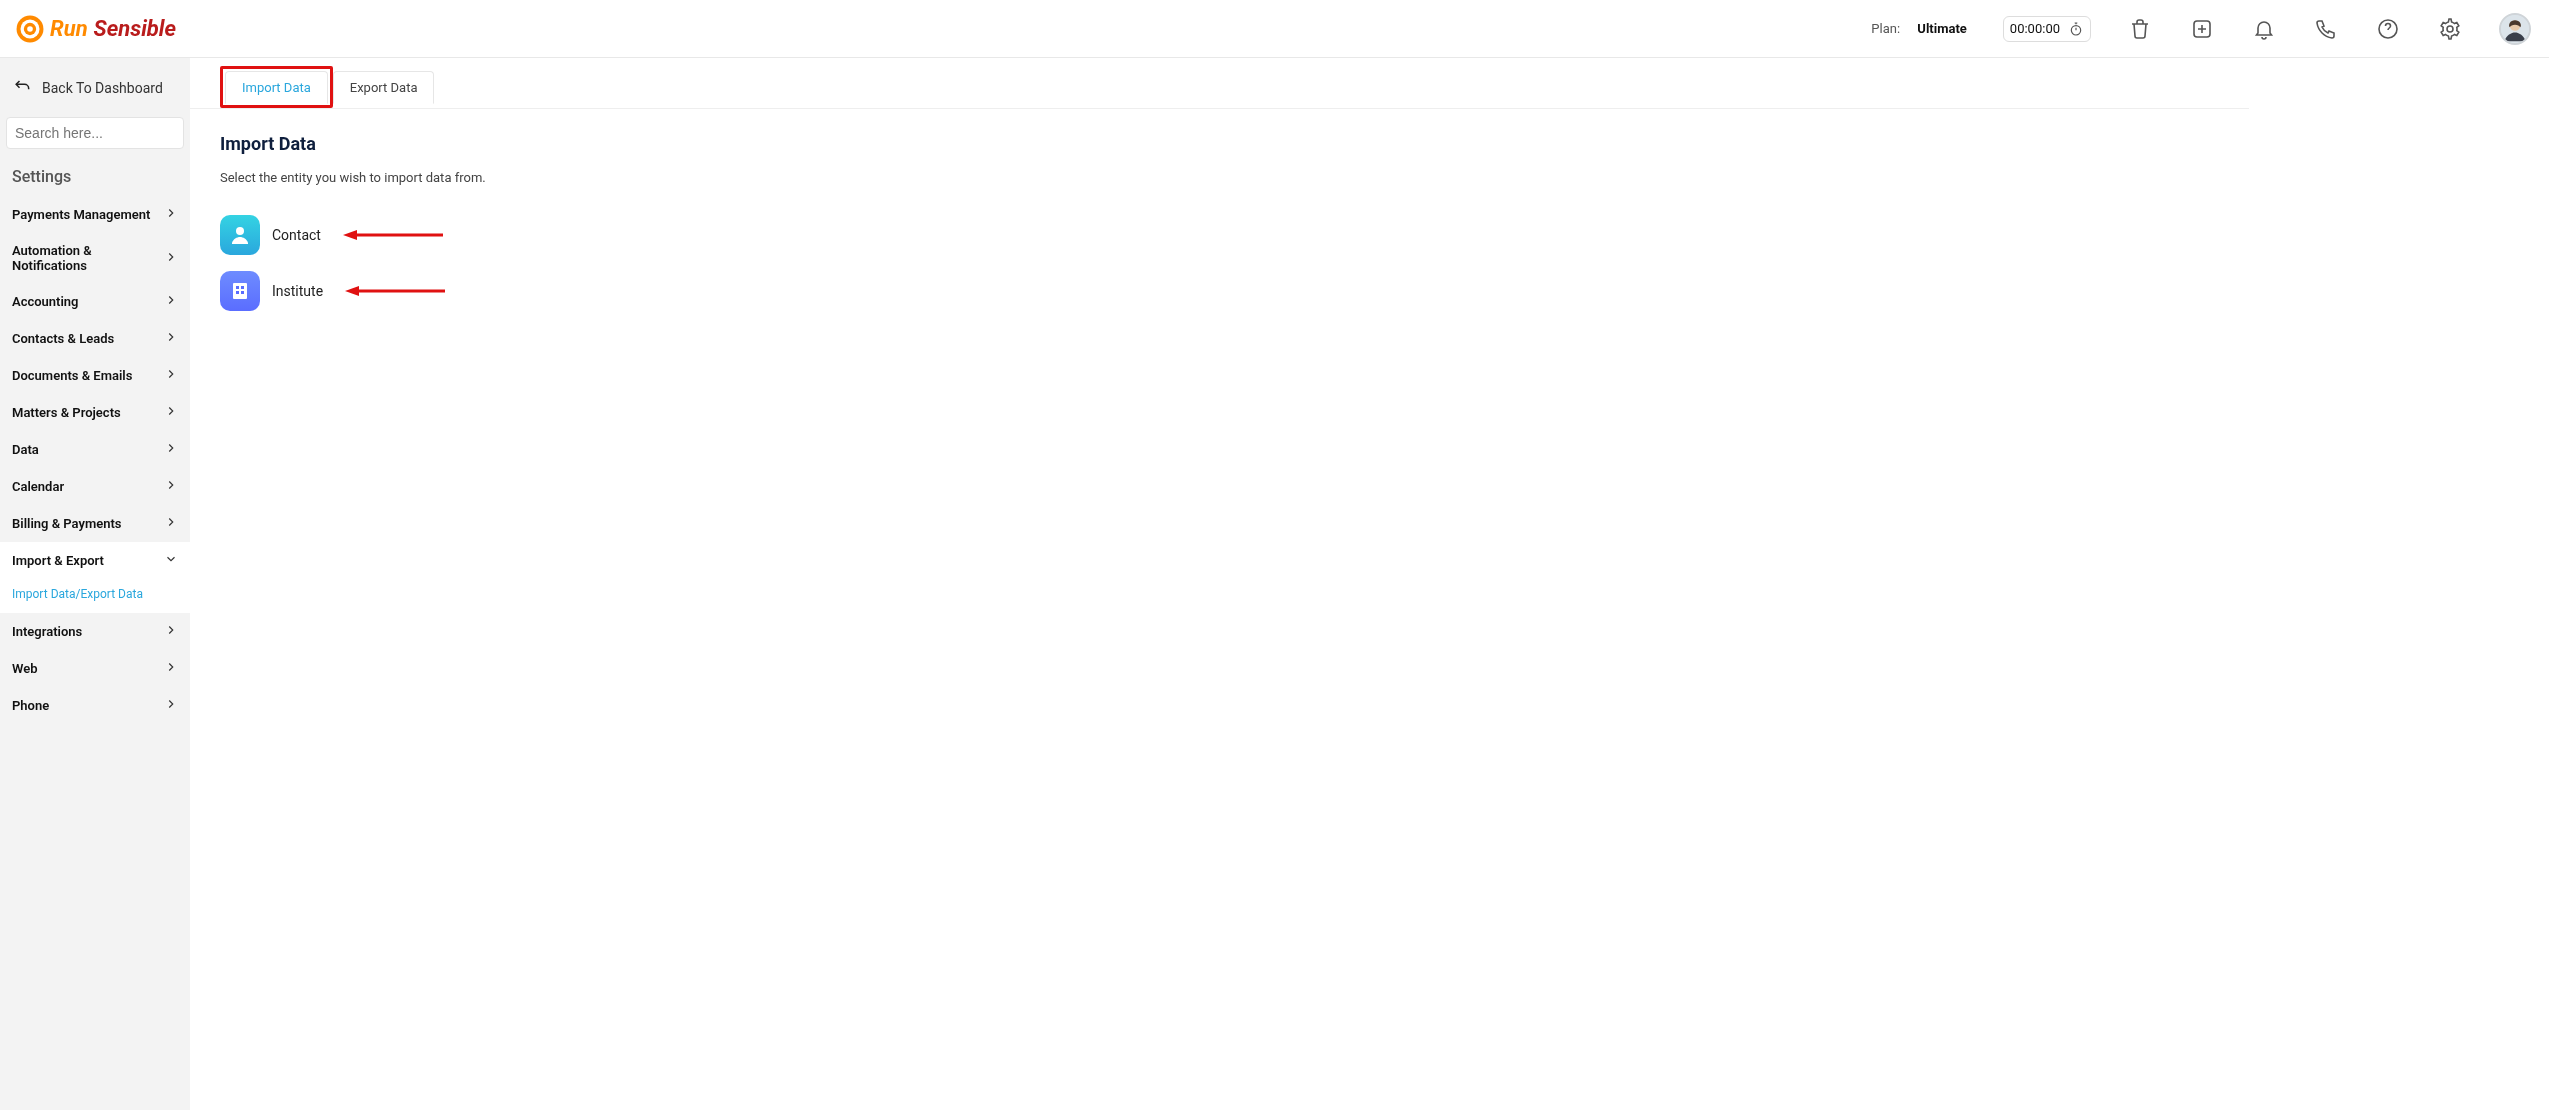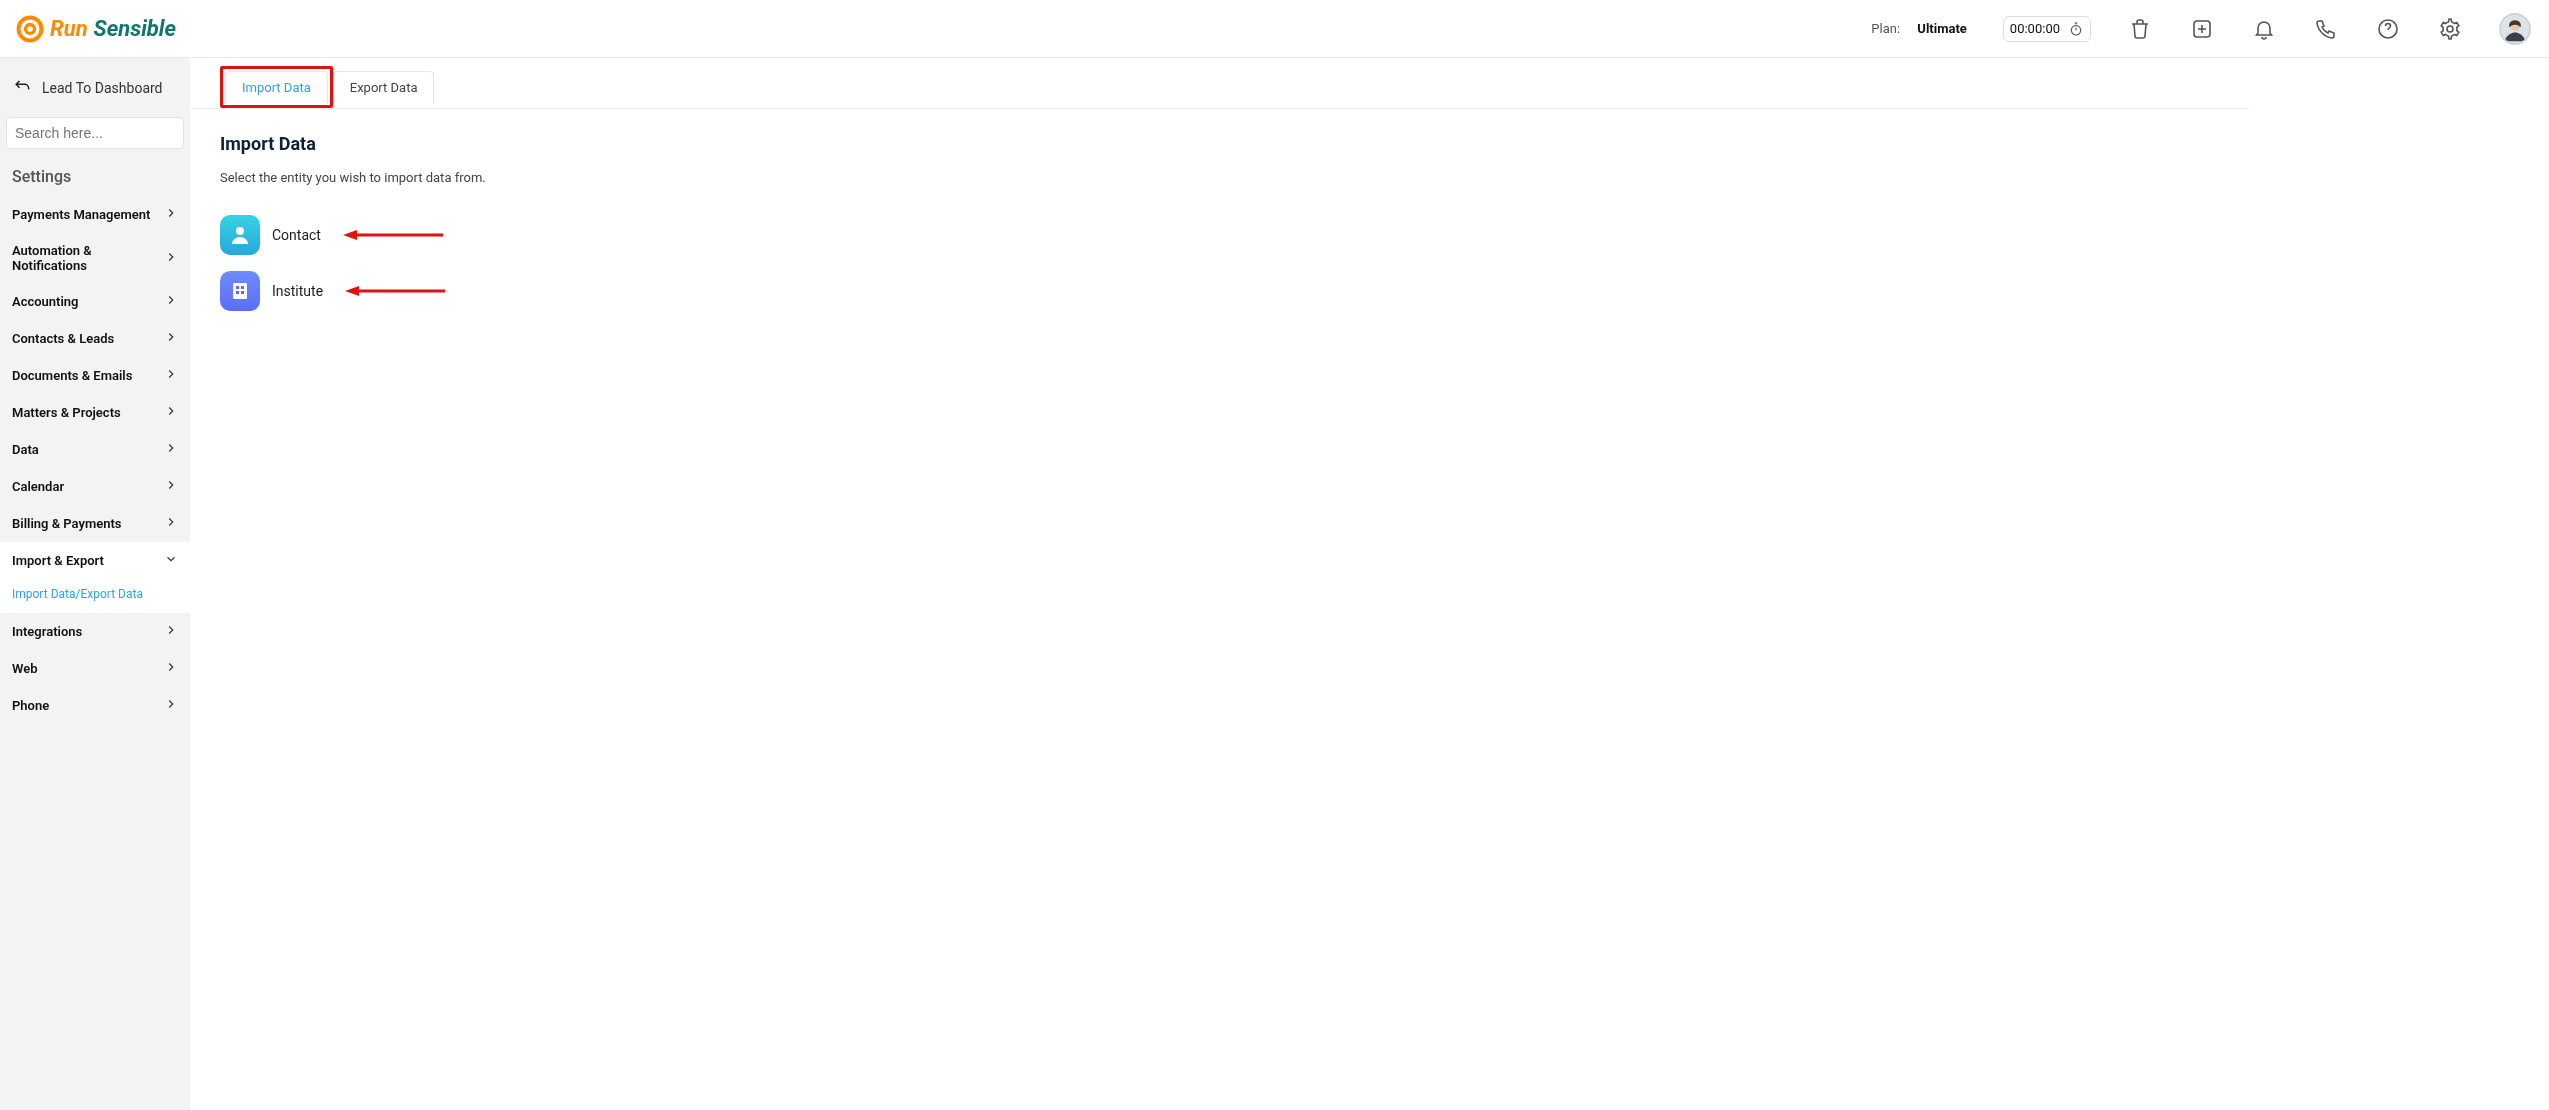--- a/index.html
+++ b/index.html
@@ -8,21 +8,21 @@
   
   .header {
     height: 58px;
     border-bottom: 1px solid #e8e8e8;
     display: flex; align-items: center; justify-content: space-between;
     padding: 0 18px 0 16px;
   }
   .logo { display: flex; align-items: center; gap: 6px; font-weight: 700; font-size: 22px; }
   .logo .bullseye { width: 28px; height: 28px; }
   .logo .word1 { color: #ff8a00; font-style: italic; }
-  .logo .word2 { color: #0f766e; font-style: italic; }
+  .logo .word2 { color: #b91c1c; font-style: italic; }
 
   .header-right { display: flex; align-items: center; gap: 36px; }
   .plan { font-size: 13px; color: #555; }
   .plan b { color: #111; }
   .timer {
     border: 1px solid #ddd; border-radius: 6px; padding: 4px 6px;
     display: inline-flex; align-items: center; gap: 8px; font-size: 13px;
   }
   .timer-icon { width: 16px; height: 16px; display: inline-block; }
   .hicon { width: 26px; height: 26px; display: inline-flex; align-items: center; justify-content: center; color: #555; }
@@ -166,21 +166,21 @@
 
 <div class="content">
   <aside class="sidebar">
     <div class="back-row">
       <span>
         <svg viewBox="0 0 24 24" fill="none" stroke="#222" stroke-width="1.8">
             <path d="M9 14l-4-4 4-4"></path>
             <path d="M5 10h10a5 5 0 015 5v1"></path>
           </svg>
       </span>
-      <span>Lead To Dashboard</span>
+      <span>Back To Dashboard</span>
     </div>
     <div class="search-box">
       <input type="text" placeholder="Search here..." style="">
     </div>
     <div class="settings-h">Settings</div>
 
     <nav class="nav-list">
       <div class="nav-item">
           <span>Payments Management</span>
           <span class="chev"><svg viewBox="0 0 24 24" fill="none" stroke="#333" stroke-width="2">

